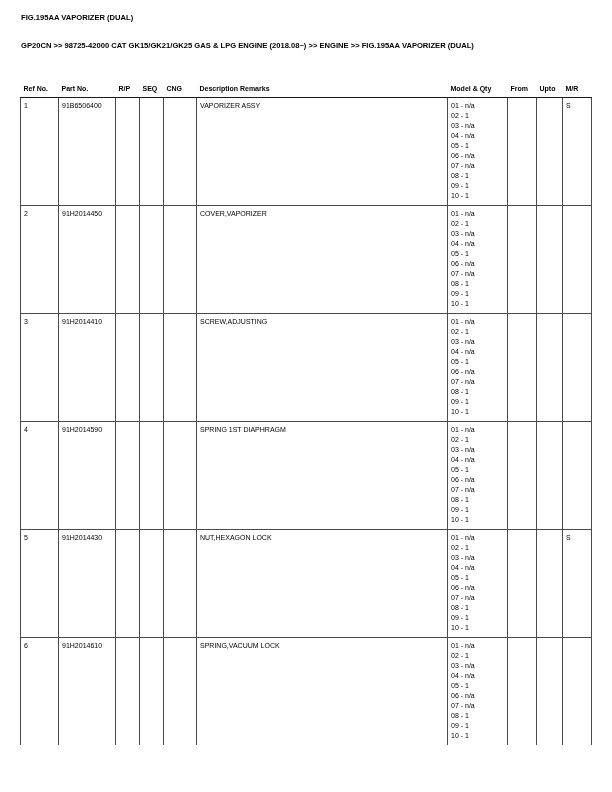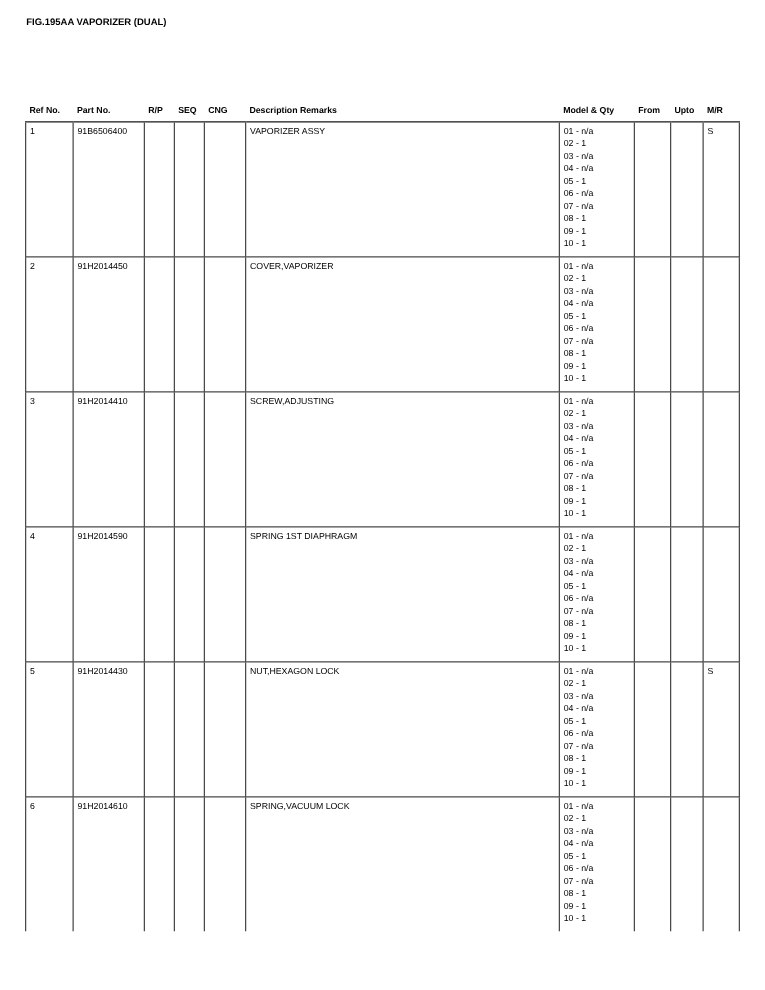--- a/index.html
+++ b/index.html
@@ -50,20 +50,21 @@
   .parts-table tbody tr:last-child td{ border-bottom:none; }
   td.model-qty{ white-space:pre-line; line-height:10px; }
 </style>
 </head>
 <body>
 
 <div class="page">
 
   <div class="doc-title">FIG.195AA VAPORIZER (DUAL)</div>
 
+  <div class="breadcrumb">GP20CN &gt;&gt; 98725-42000 CAT GK15/GK21/GK25 GAS &amp; LPG ENGINE (2018.08~) &gt;&gt; ENGINE &gt;&gt; FIG.195AA VAPORIZER (DUAL)</div>
 
   <table class="parts-table">
     <colgroup>
       <col style="width:38px">
       <col style="width:57px">
       <col style="width:24px">
       <col style="width:24px">
       <col style="width:33px">
       <col style="width:251px">
       <col style="width:60px">

